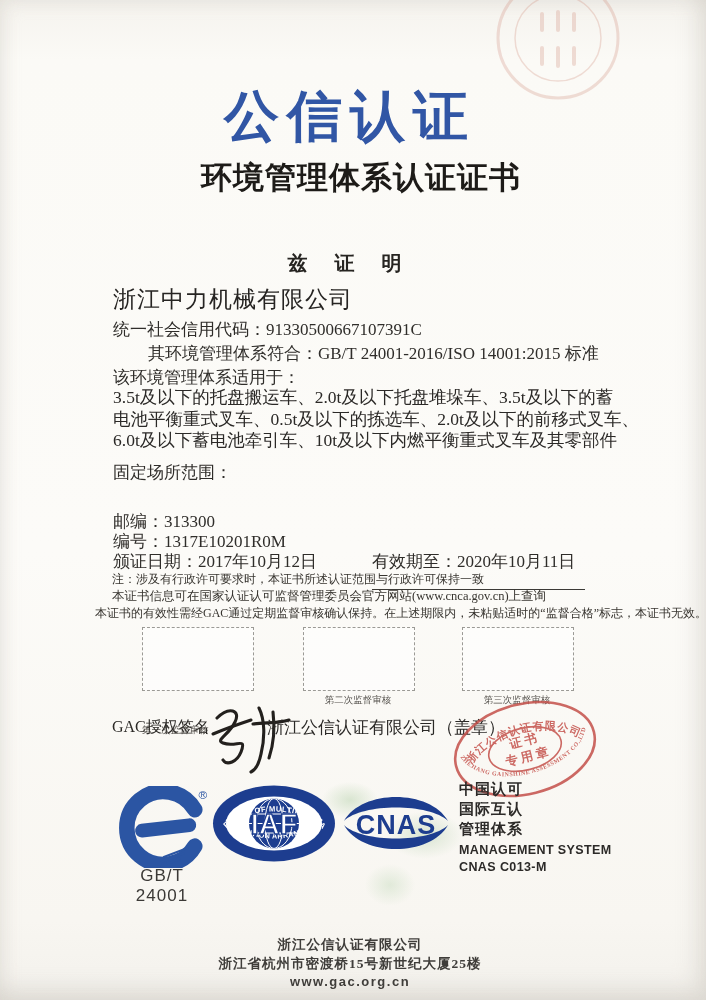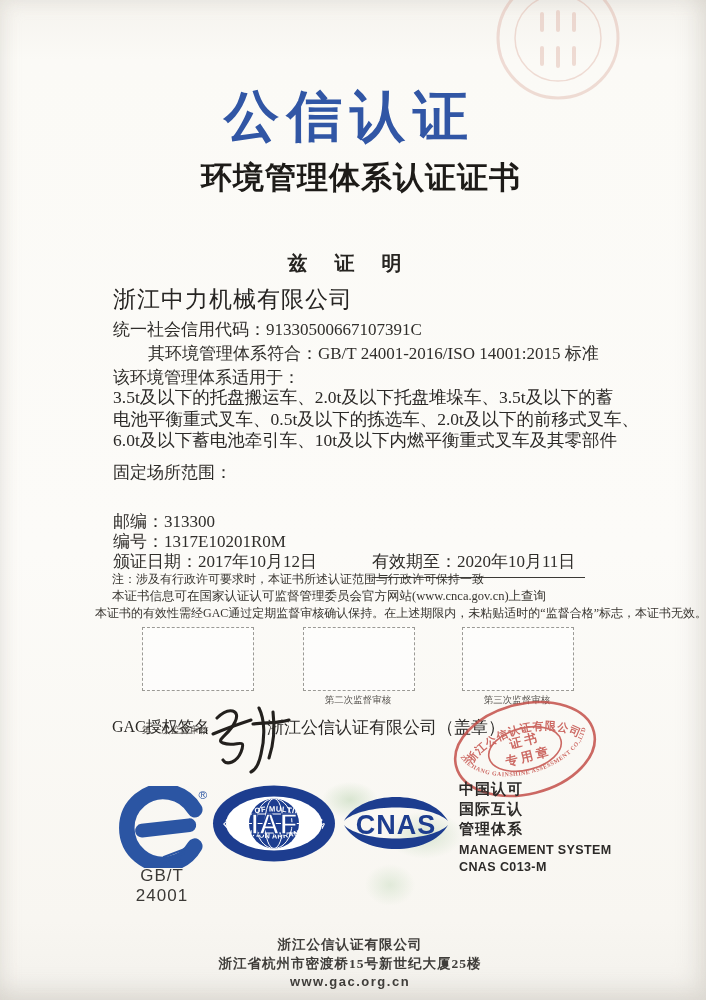--- a/index.html
+++ b/index.html
@@ -11,21 +11,21 @@
   }
   .abs{position:absolute;}
   .center{left:0;width:700px;text-align:center;}
   .brand{font-size:55px;font-weight:bold;color:#3156a5;letter-spacing:8px;}
   .doc-title{font-size:31px;font-weight:bold;color:#1d1b18;letter-spacing:1px;margin-left:11px;}
   .certify{font-size:20px;font-weight:bold;letter-spacing:11px;color:#262421;text-align:center;}
   .company{font-size:23px;color:#262422;letter-spacing:1px;}
   .bline{font-size:17px;color:#2f2d2a;white-space:nowrap;}
   .scope div{font-size:17.5px;line-height:21.6px;white-space:nowrap;color:#2b2927;}
   .address{font-size:18px;color:#2b2927;}
-  .valid-underline{border-bottom:1.5px solid #3c3a36;padding-bottom:4px;padding-right:10px;}
+  .valid-underline{border-bottom:1.5px solid #3c3a36;padding-bottom:16px;padding-right:10px;}
   .note{color:#37342f;white-space:nowrap;}
   .audit-box{border:1px dashed #9b9a95;background:rgba(255,255,255,.55);width:110px;height:62px;}
   .audit-caption{font-size:9.5px;color:#56534e;white-space:nowrap;}
   .sign-label{font-size:16px;color:#2c2a27;}
   .issuer-line{font-size:17px;color:#2b2927;white-space:nowrap;}
   .accred{font-family:"Liberation Sans",sans-serif;}
   .accred .cn{font-size:15px;font-weight:bold;color:#2c2a28;line-height:20px;letter-spacing:1px;}
   .accred .en{font-size:12.5px;font-weight:bold;color:#2c2a28;line-height:17px;letter-spacing:.4px;}
   .gac-caption{font-size:17px;color:#3b3936;font-family:"Liberation Sans",sans-serif;letter-spacing:1px;}
   .footer-line{font-size:13.5px;font-weight:bold;color:#3f3d3a;letter-spacing:1px;}

